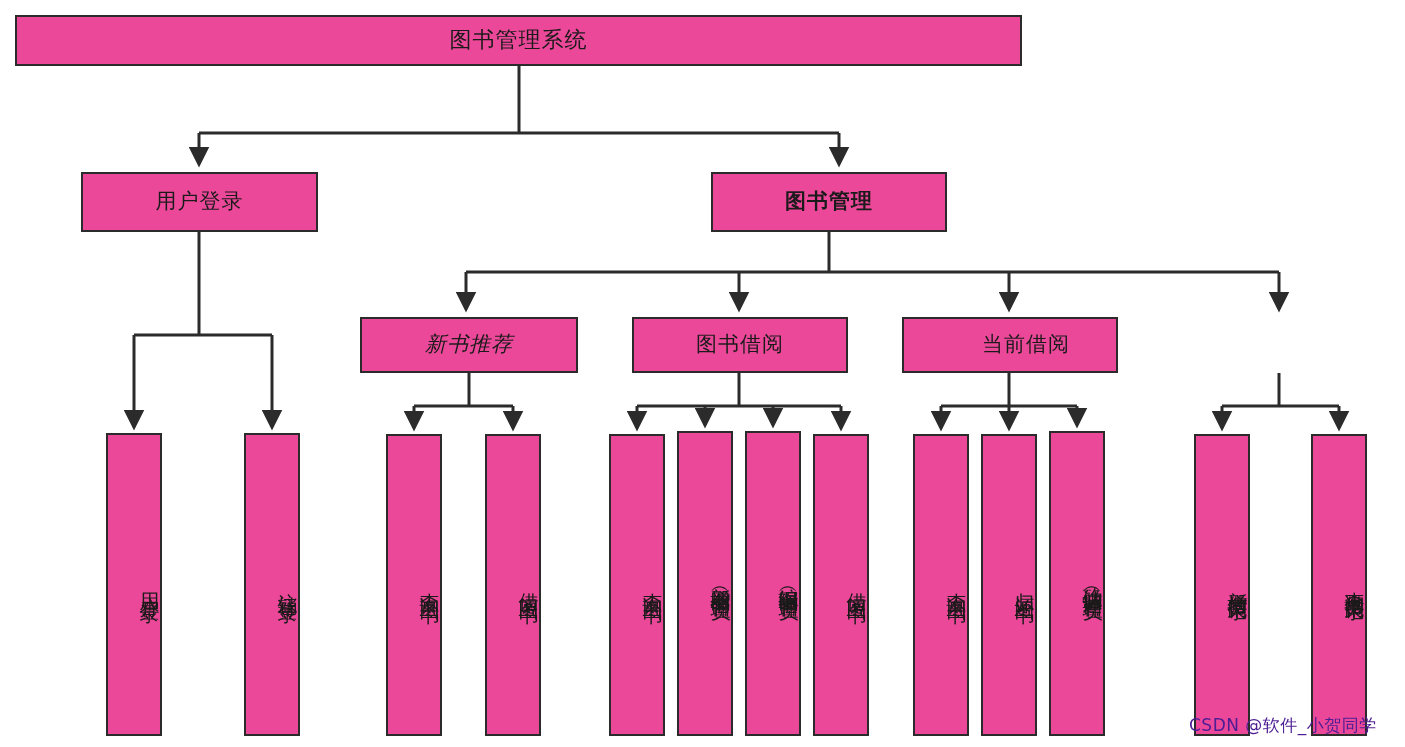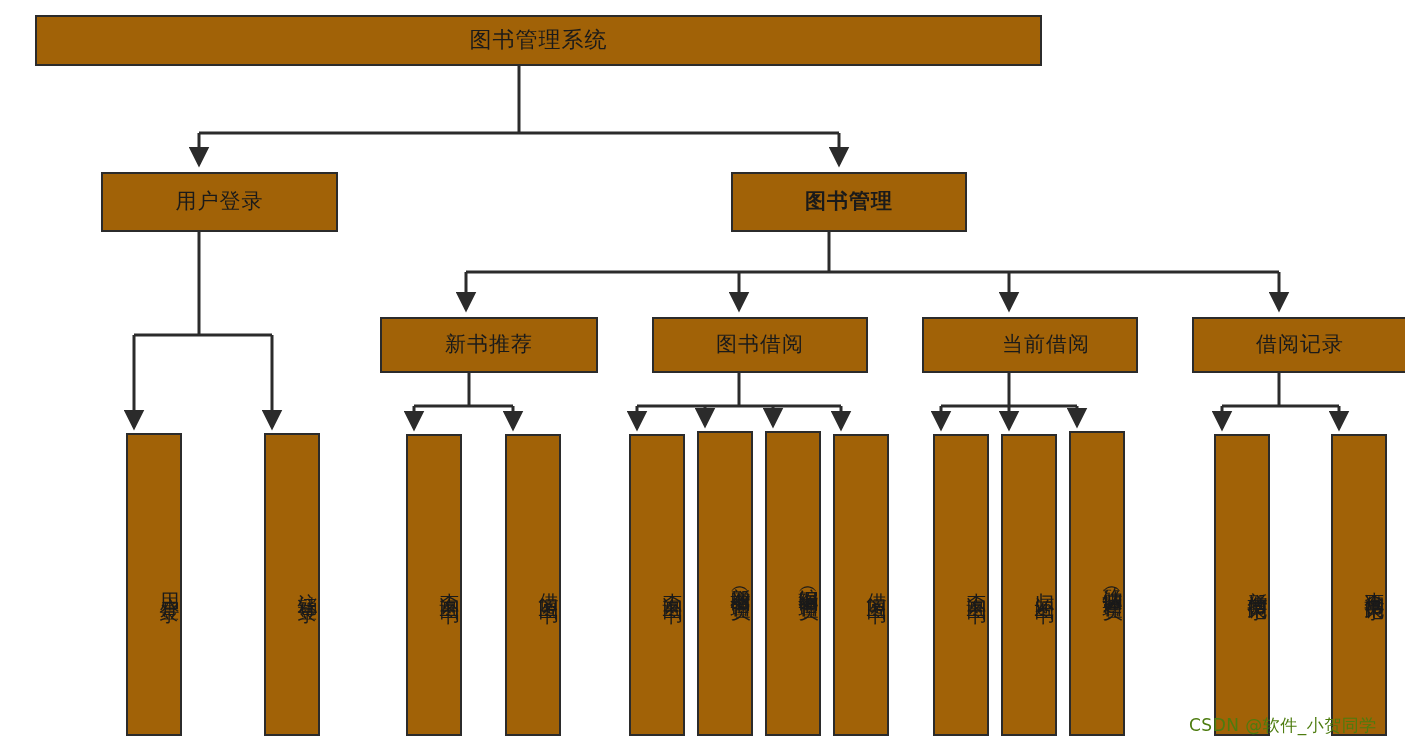--- a/index.html
+++ b/index.html
@@ -23,27 +23,26 @@
     left: 0;
     top: 0;
     width: 1405px;
     height: 747px;
     pointer-events: none;
   }
   .node {
     position: absolute;
     box-sizing: border-box;
     border: 2px solid #2b2b2b;
-    background: #a16207;
+    background: #ec4899;
     display: flex;
     align-items: center;
     justify-content: center;
     color: #1a1a1a;
     overflow: hidden;
-    margin-left: 20px;
   }
   .node.horiz {
     font-size: 21px;
     letter-spacing: 1px;
     line-height: 1.2;
     padding: 0 4px;
   }
   .node.root {
     font-size: 22px;
   }
@@ -56,21 +55,21 @@
     padding: 10px 0;
     align-items: flex-start;
     justify-content: center;
   }
   .node.vert.tall {
     letter-spacing: 2px;
     padding-top: 4px;
   }
   .watermark {
     position: absolute;
-    color: #4d7c0f;
+    color: #4c1d95;
     font-size: 17px;
     letter-spacing: 0.5px;
     white-space: nowrap;
     user-select: none;
   }
 </style>
 </head>
 <body>
 
 <div id="canvas">
@@ -123,24 +122,23 @@
       <path d="M 1222 406 L 1222 428" marker-end="url(#arrow)"></path>
       <path d="M 1339 406 L 1339 428" marker-end="url(#arrow)"></path>
     </g>
   </svg>
 
   <div class="node horiz root" style="left:15px; top:15px; width:1007px; height:51px;">图书管理系统</div>
 
   <div class="node horiz" style="left:81px; top:172px; width:237px; height:60px;">用户登录</div>
   <div class="node horiz" style="left:711px; top:172px; width:236px; height:60px;font-weight:bold;">图书管理</div>
 
-  <div class="node horiz" style="left:360px; top:317px; width:218px; height:56px;">新书推荐</div>
+  <div class="node horiz" style="left:360px; top:317px; width:218px; height:56px;font-style:italic;">新书推荐</div>
   <div class="node horiz" style="left:632px; top:317px; width:216px; height:56px;">图书借阅</div>
   <div class="node horiz" style="left:902px; top:317px; width:216px; height:56px;padding-left:36px;">当前借阅</div>
-  <div class="node horiz" style="left:1172px; top:317px; width:216px; height:56px;">借阅记录</div>
 
   <div class="node vert" style="left:106px; top:433px; width:56px; height:303px;">用户登录</div>
   <div class="node vert" style="left:244px; top:433px; width:56px; height:303px;">注销登录</div>
 
   <div class="node vert" style="left:386px; top:434px; width:56px; height:302px;">查询图书</div>
   <div class="node vert" style="left:485px; top:434px; width:56px; height:302px;">借阅图书</div>
 
   <div class="node vert" style="left:609px; top:434px; width:56px; height:302px;">查询图书</div>
   <div class="node vert tall" style="left:677px; top:431px; width:56px; height:305px;">新增图书（管理员）</div>
   <div class="node vert tall" style="left:745px; top:431px; width:56px; height:305px;">编辑图书（管理员）</div>

